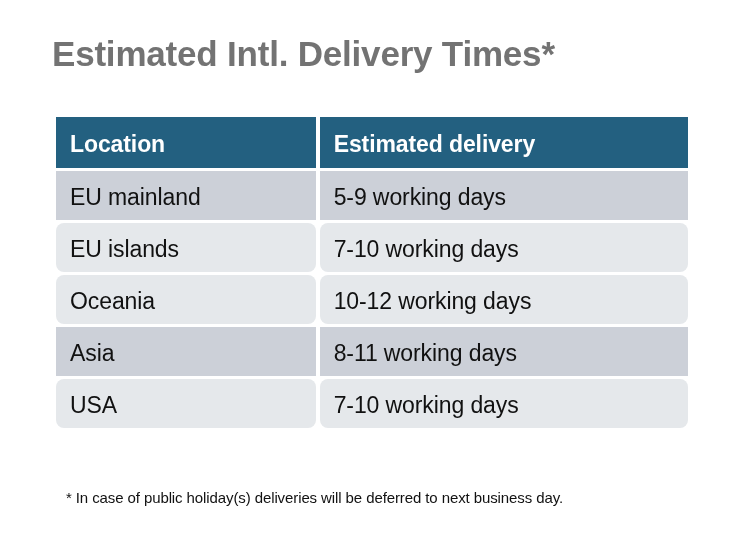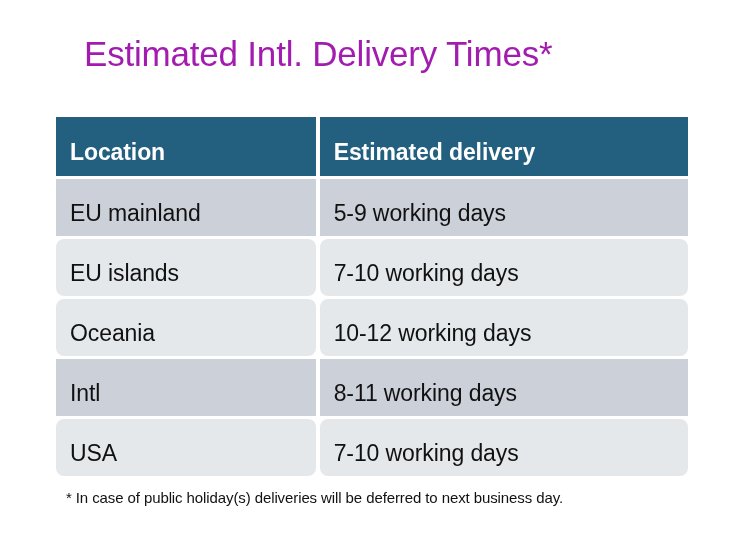--- a/index.html
+++ b/index.html
@@ -21,40 +21,39 @@
     height: 536px;
     background: #ffffff;
     box-sizing: border-box;
   }
 
   .page-title {
     position: absolute;
     left: 52px;
     top: 34px;
     font-size: 35px;
-    font-weight: normal;
+    font-weight: bold;
     letter-spacing: -0.2px;
-    color: #a21caf;
+    color: #737373;
     white-space: nowrap;
-    margin-left: 32px;
   }
 
   .delivery-table {
     position: absolute;
     left: 52px;
     top: 114px;
     width: 640px;
     border-collapse: separate;
     border-spacing: 4px 3px;
     table-layout: fixed;
   }
 
   .delivery-table th,
   .delivery-table td {
-    padding: 12px 0 0 14px;
+    padding: 4px 0 0 14px;
     margin: 8px;
     text-align: left;
     vertical-align: middle;
     font-weight: normal;
   }
 
   .col-location { width: 258px; }
   .col-delivery { width: 366px; }
 
   .delivery-table thead th {
@@ -118,21 +117,21 @@
       </tr>
       <tr class="row-even">
         <td>EU islands</td>
         <td>7-10 working days</td>
       </tr>
       <tr class="row-even">
         <td>Oceania</td>
         <td>10-12 working days</td>
       </tr>
       <tr class="row-odd">
-        <td>Intl</td>
+        <td>Asia</td>
         <td>8-11 working days</td>
       </tr>
       <tr class="row-even">
         <td>USA</td>
         <td>7-10 working days</td>
       </tr>
     </tbody>
   </table>
 
   <div class="footnote">* In case of public holiday(s) deliveries will be deferred to next business day.</div>

